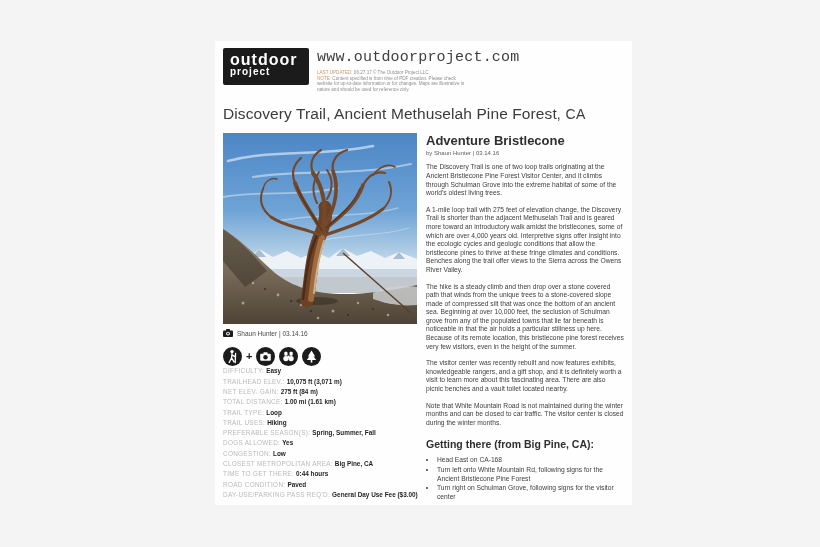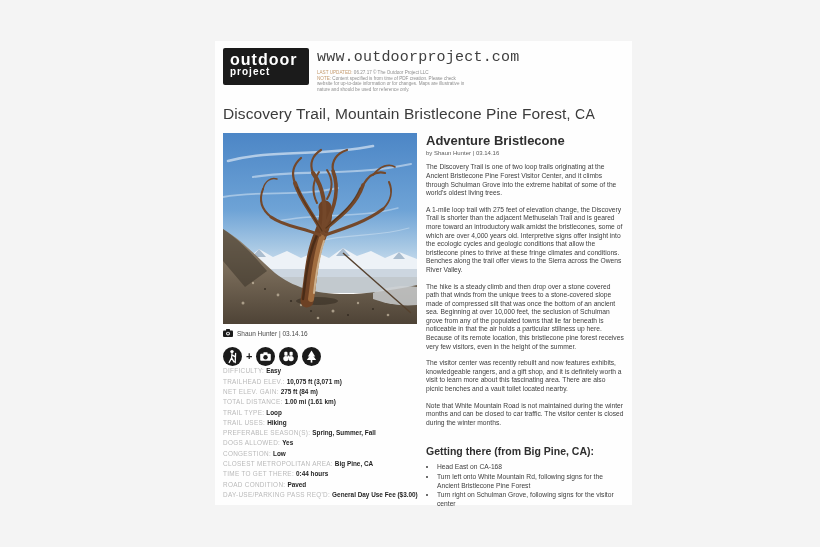--- a/index.html
+++ b/index.html
@@ -41,21 +41,21 @@
 
   .hl-head { font-size:13px; font-weight:600; color:#2f2f2f; margin-top:7px; margin-bottom:5px; }
   .hl-row { font-size:6.4px; line-height:10.3px; white-space:nowrap; }
   .hl-label { color:#b9b9b9; letter-spacing:.3px; }
   .hl-value { color:#1f1f1f; font-weight:bold; margin-left:2px; }
 
   .desc-head { font-size:13px; font-weight:600; color:#2f2f2f; }
   .byline { font-size:6px; color:#5c5c5c; margin-top:2px; margin-bottom:7px; }
   .para { font-size:6.7px; line-height:8.6px; color:#3d3d3d; margin-bottom:8px; }
 
-  .gt-head { font-size:10.5px; font-weight:600; color:#2f2f2f; margin-top:18px; margin-bottom:6px; }
+  .gt-head { font-size:10.5px; font-weight:600; color:#2f2f2f; margin-top:11px; margin-bottom:6px; }
   .gt-list { list-style:disc; padding-left:11px; }
   .gt-list li { font-size:6.7px; line-height:8.6px; color:#3d3d3d; margin-bottom:1px; }
 </style>
 </head>
 <body>
 
 <div class="page">
 
   <div class="hdr">
     <div class="logo">
@@ -67,21 +67,21 @@
       <div class="fineprint">
         <span class="fp-label">LAST UPDATED:</span>
         <span>06.27.17 © The Outdoor Project LLC</span><br>
         <span class="fp-label">NOTE:</span>
         <span>Content specified is from time of PDF creation. Please check website for up-to-date information or for changes. Maps are illustrative in nature and should be used for reference only.</span>
       </div>
     </div>
   </div>
 
   <div class="title-row">
-    <h1 class="title">Discovery Trail, Mountain Bristlecone Pine Forest</h1><span class="title-state">, CA</span>
+    <h1 class="title">Discovery Trail, Ancient Methuselah Pine Forest</h1><span class="title-state">, CA</span>
   </div>
 
   <div class="cols">
 
     <div class="col-left">
 
       <svg class="photo" viewBox="0 0 194 191">
         <defs>
           <linearGradient id="g-sky" x1="0" y1="0" x2="0" y2="1">
             <stop offset="0" stop-color="#4c86c6"></stop>

